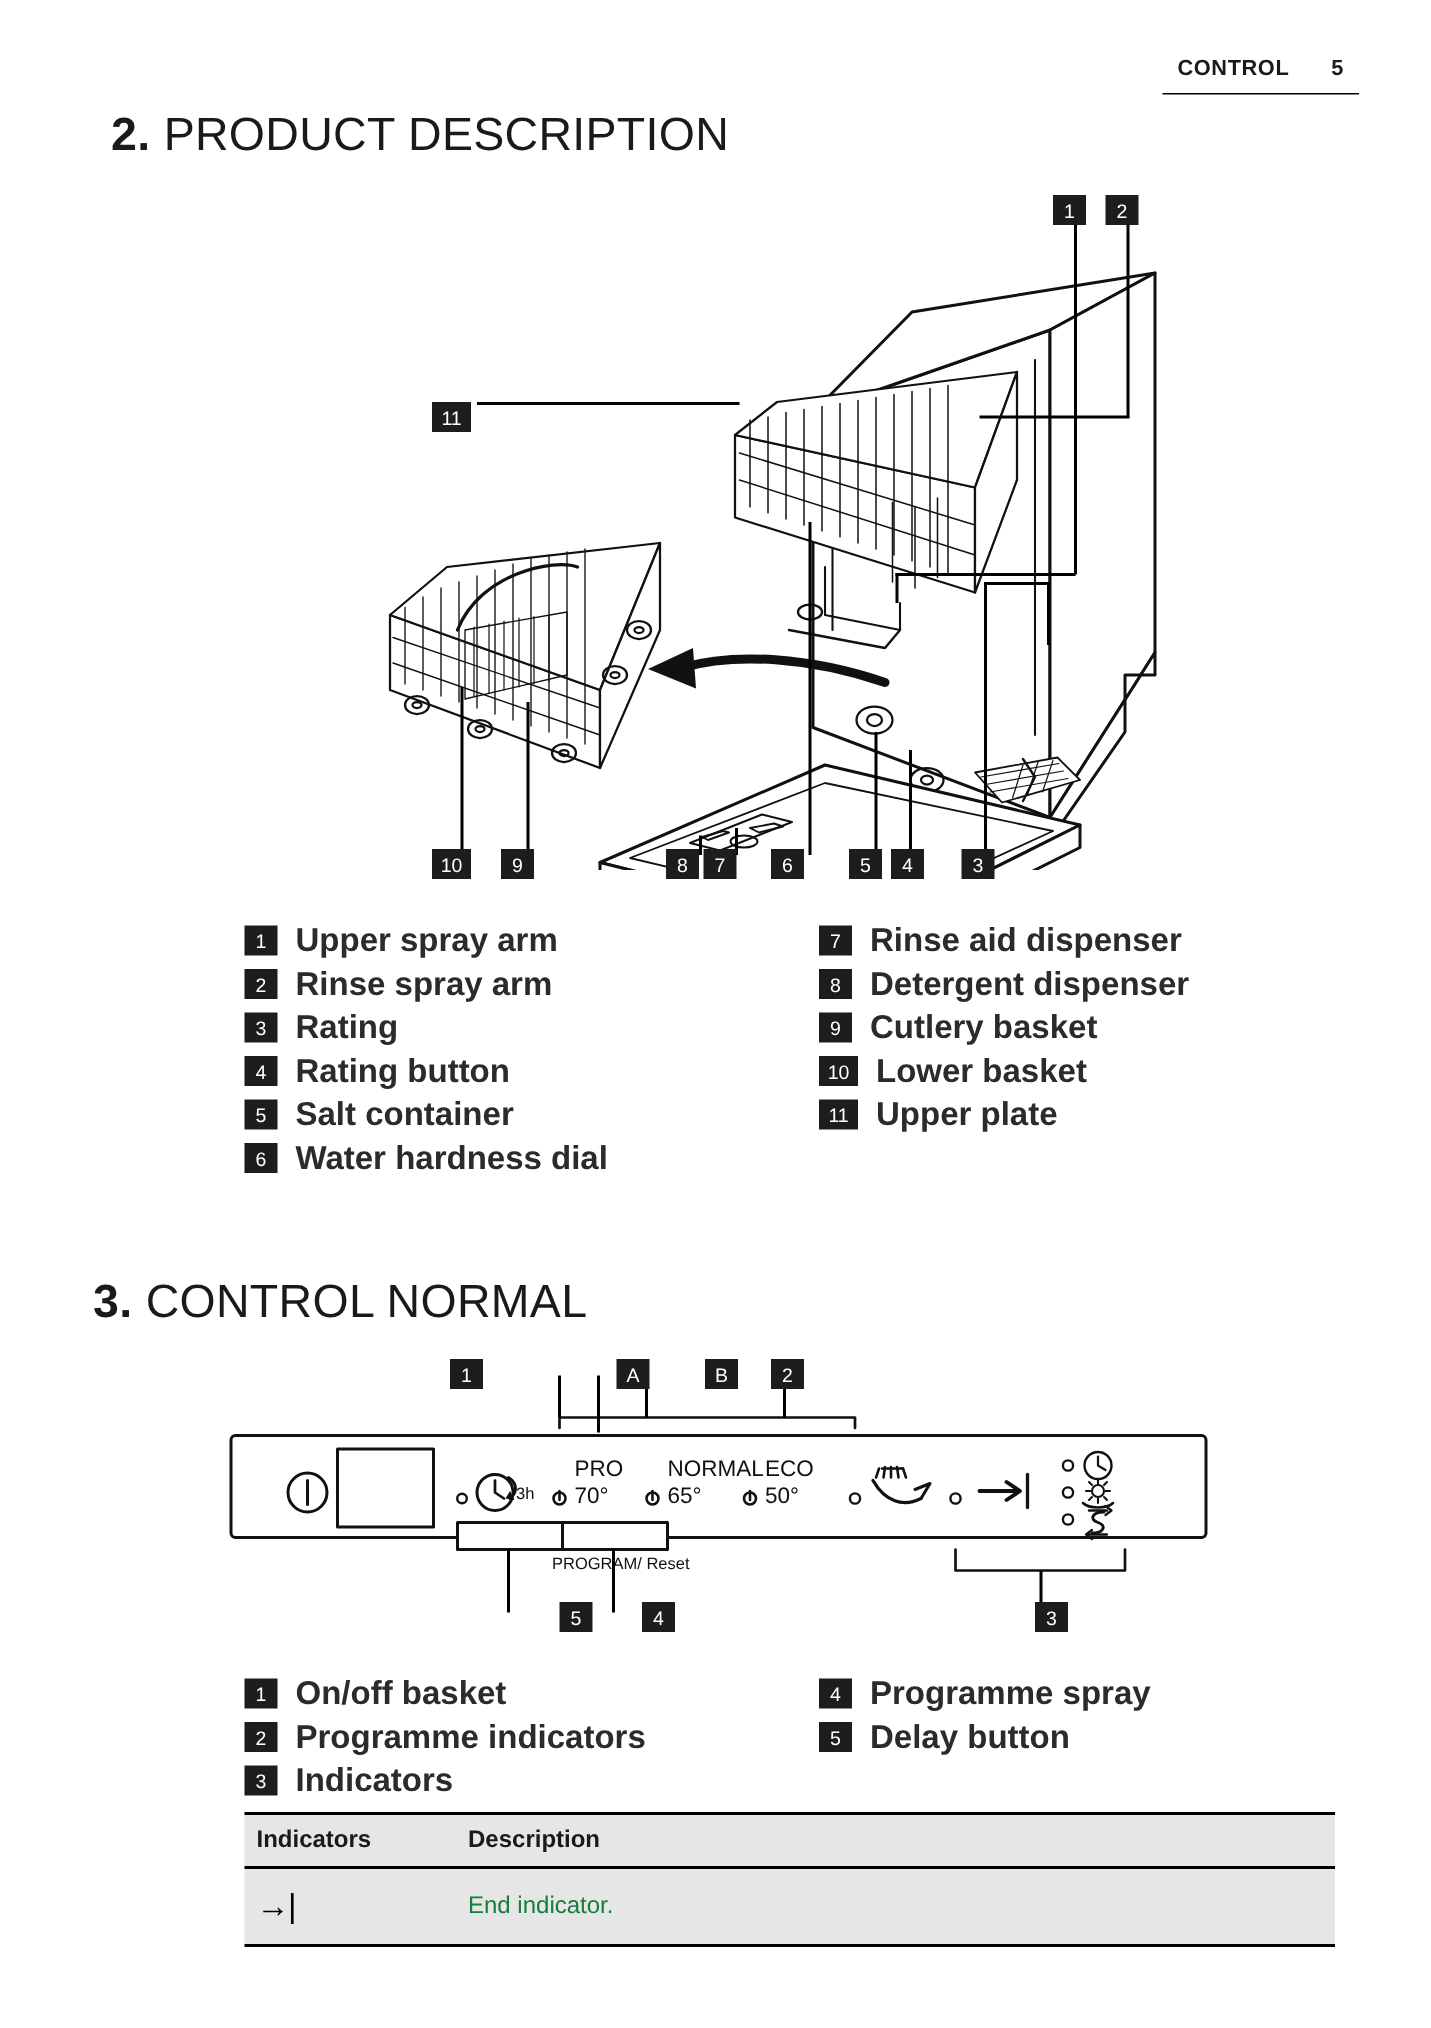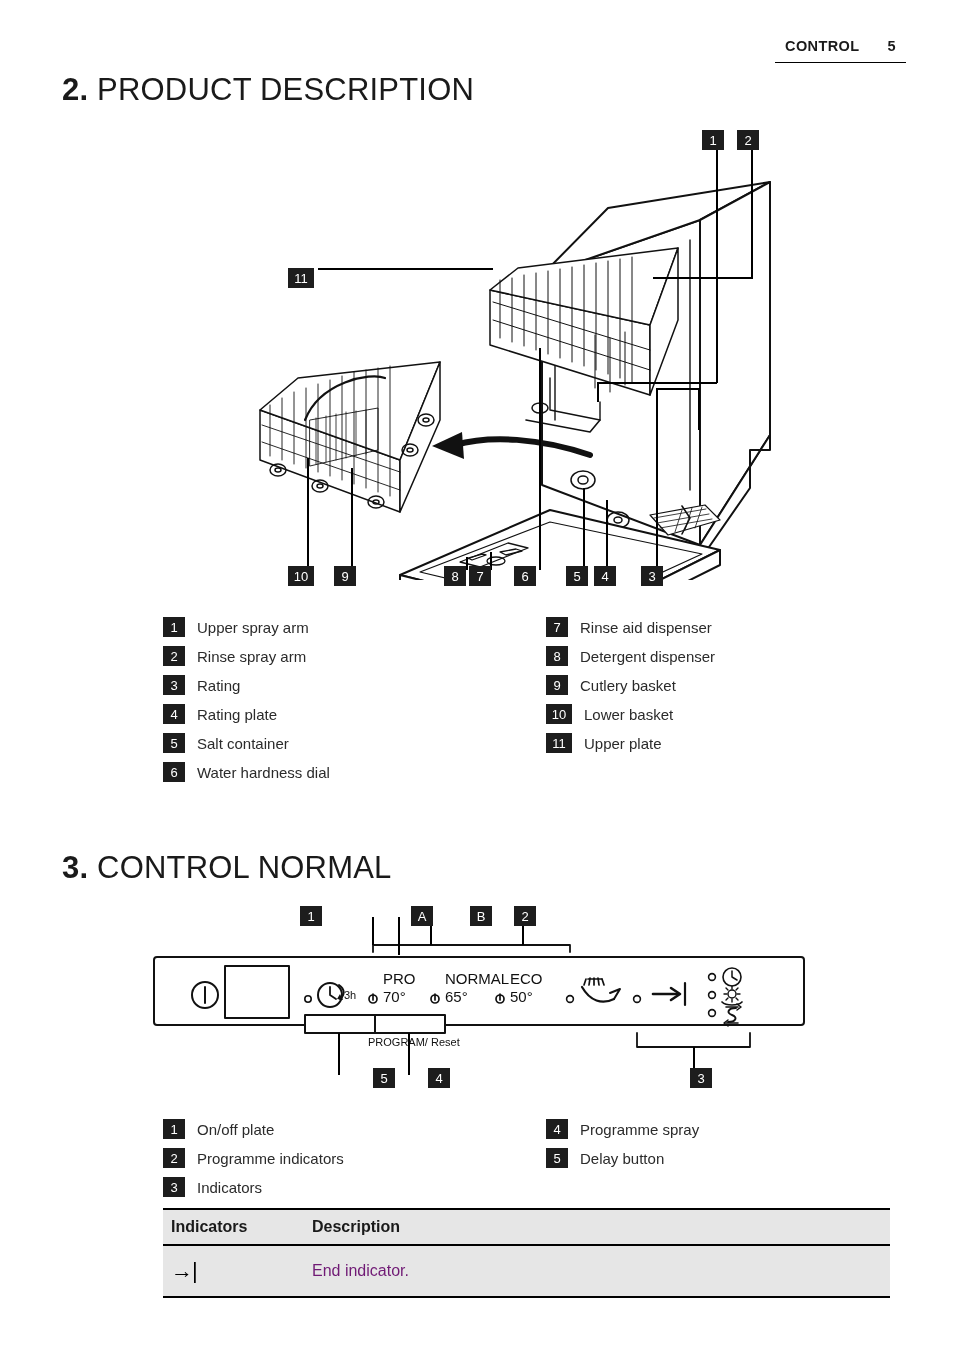--- a/index.html
+++ b/index.html
@@ -70,22 +70,22 @@
     flex-direction: column;
     gap: 7px;
   }
   .legend-row {
     display: flex;
     align-items: center;
     gap: 12px;
     height: 22px;
   }
   .legend-row .label {
-    font-size: 15px;
-    font-weight: 400;
+    font-size: 22px;
+    font-weight: 700;
     color: #2b2b2b;
     white-space: nowrap;
   }
 
   
   #product-figure {
     position: absolute;
     left: 250px; top: 120px;
     width: 560px; height: 460px;
   }
@@ -115,39 +115,39 @@
     font-size: 16px;
     background: #e6e6e6;
     border-top: 2px solid #000;
     border-bottom: 2px solid #000;
     padding-top: 8px; padding-bottom: 8px;
   }
   .ind-table tbody td {
     background: #e6e6e6;
     border-bottom: 2px solid #000;
     height: 36px;
-    color: #701a75;
+    color: #15803d;
   }
   .ind-table .col-ind { width: 133px; }
   .ind-table .ind-glyph {
     font-size: 22px;
     color: #000;
     letter-spacing: -1px;
   }
 </style>
 </head>
 <body>
 
 <div class="page-header">
   <span>CONTROL</span>
   <span>5</span>
   <span class="rule"></span>
 </div>
 
-<div class="section-heading" style="top:72px;">
+<div class="section-heading" style="top:72px;margin-left:12px;">
   <span class="num">2.</span>
   <span>PRODUCT DESCRIPTION</span>
 </div>
 
 <div id="product-figure">
   <svg width="560" height="460" viewBox="0 0 560 460">
     <g fill="none" stroke="#111" stroke-width="2" stroke-linejoin="round" stroke-linecap="round">
 
       <path d="M292 155 L292 365 L450 425 L450 100 Z" fill="#fff"></path>
       <path d="M292 155 L358 88 L520 62 L450 100 Z" fill="#fff"></path>
@@ -292,21 +292,21 @@
   <div class="legend-row">
     <span class="chip">2</span>
     <span class="label">Rinse spray arm</span>
   </div>
   <div class="legend-row">
     <span class="chip">3</span>
     <span class="label">Rating</span>
   </div>
   <div class="legend-row">
     <span class="chip">4</span>
-    <span class="label">Rating plate</span>
+    <span class="label">Rating button</span>
   </div>
   <div class="legend-row">
     <span class="chip">5</span>
     <span class="label">Salt container</span>
   </div>
   <div class="legend-row">
     <span class="chip">6</span>
     <span class="label">Water hardness dial</span>
   </div>
 </div>
@@ -449,21 +449,21 @@
 <div class="callout" style="left:428px; top:1068px;">
   <span class="chip">4</span>
 </div>
 <div class="callout" style="left:690px; top:1068px;">
   <span class="chip">3</span>
 </div>
 
 <div class="legend" style="left:163px; top:1118px;">
   <div class="legend-row">
     <span class="chip">1</span>
-    <span class="label">On/off plate</span>
+    <span class="label">On/off basket</span>
   </div>
   <div class="legend-row">
     <span class="chip">2</span>
     <span class="label">Programme indicators</span>
   </div>
   <div class="legend-row">
     <span class="chip">3</span>
     <span class="label">Indicators</span>
   </div>
 </div>

